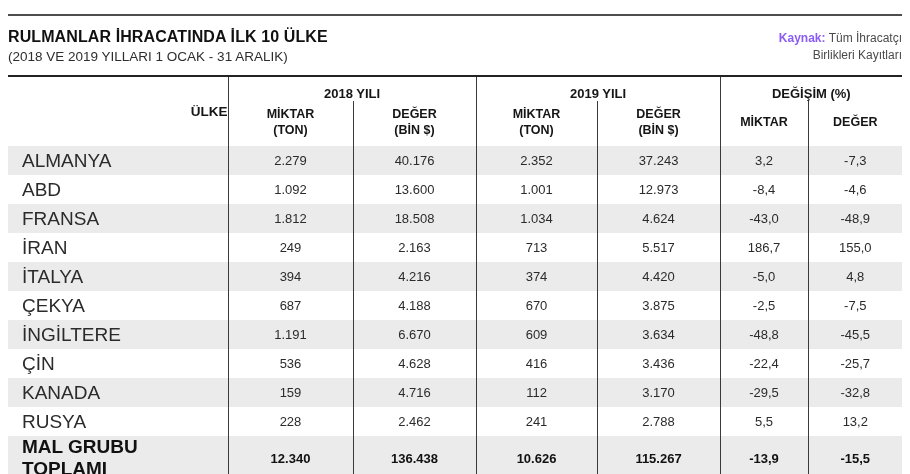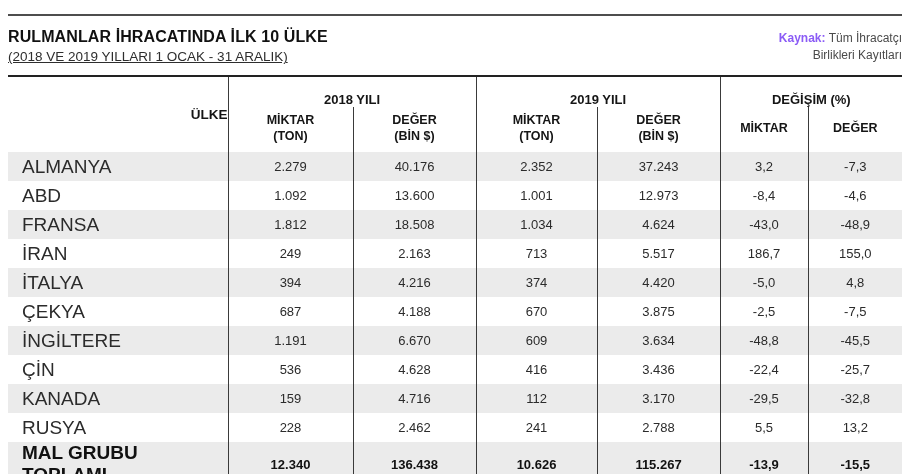--- a/index.html
+++ b/index.html
@@ -12,33 +12,33 @@
   }
   .page { position: relative; padding: 0 8px; }
 
   .top-rule { margin-top: 14px; height: 2px; background: #4d4d4d; }
 
   .hdr { display: flex; justify-content: space-between; align-items: center; margin-top: 12px; }
   .title {
     font-size: 16px; font-weight: bold; color: #111;
     margin: 0; letter-spacing: 0.1px; line-height: 1.15;
   }
-  .subtitle { font-size: 13.5px; color: #2e2e2e; margin-top: 3px; text-decoration: underline; }
+  .subtitle { font-size: 13.5px; color: #2e2e2e; margin-top: 3px; }
   .source { text-align: right; font-size: 12px; color: #4a4a4a; line-height: 1.4; margin-top: 1px; }
   .source .src-label { font-weight: bold; color: #8b5cf6; }
 
   table.data {
     border-collapse: collapse; table-layout: fixed;
     width: 894px; margin-top: 11px;
     border-top: 2px solid #222; border-bottom: 2px solid #222;
   }
   th, td { font-size: 13px; color: #2b2b2b; padding: 0; }
   thead th { font-weight: bold; color: #151515; text-align: center; }
   th.country-h { text-align: right; padding-left: 14px; vertical-align: middle; font-size: 13.5px; }
-  th.group { font-size: 13px; height: 23px; padding-top: 15px; border-left: 1px solid #3a3a3a; }
+  th.group { font-size: 13px; height: 23px; padding-top: 9px; border-left: 1px solid #3a3a3a; }
   th.sub {
     font-size: 12.5px; line-height: 1.3; height: 45px;
     vertical-align: middle; padding-bottom: 4px;
     border-left: 1px solid #3a3a3a;
   }
   tbody td { text-align: center; height: 29px; border-left: 1px solid #3a3a3a; }
   tbody td.c-country { text-align: left; padding-left: 14px; border-left: none; font-size: 19px; }
   tbody tr:nth-child(odd) { background: #ebebeb; }
   tbody tr.total td { font-weight: bold; color: #111; margin-left: 16px; }
 </style>

